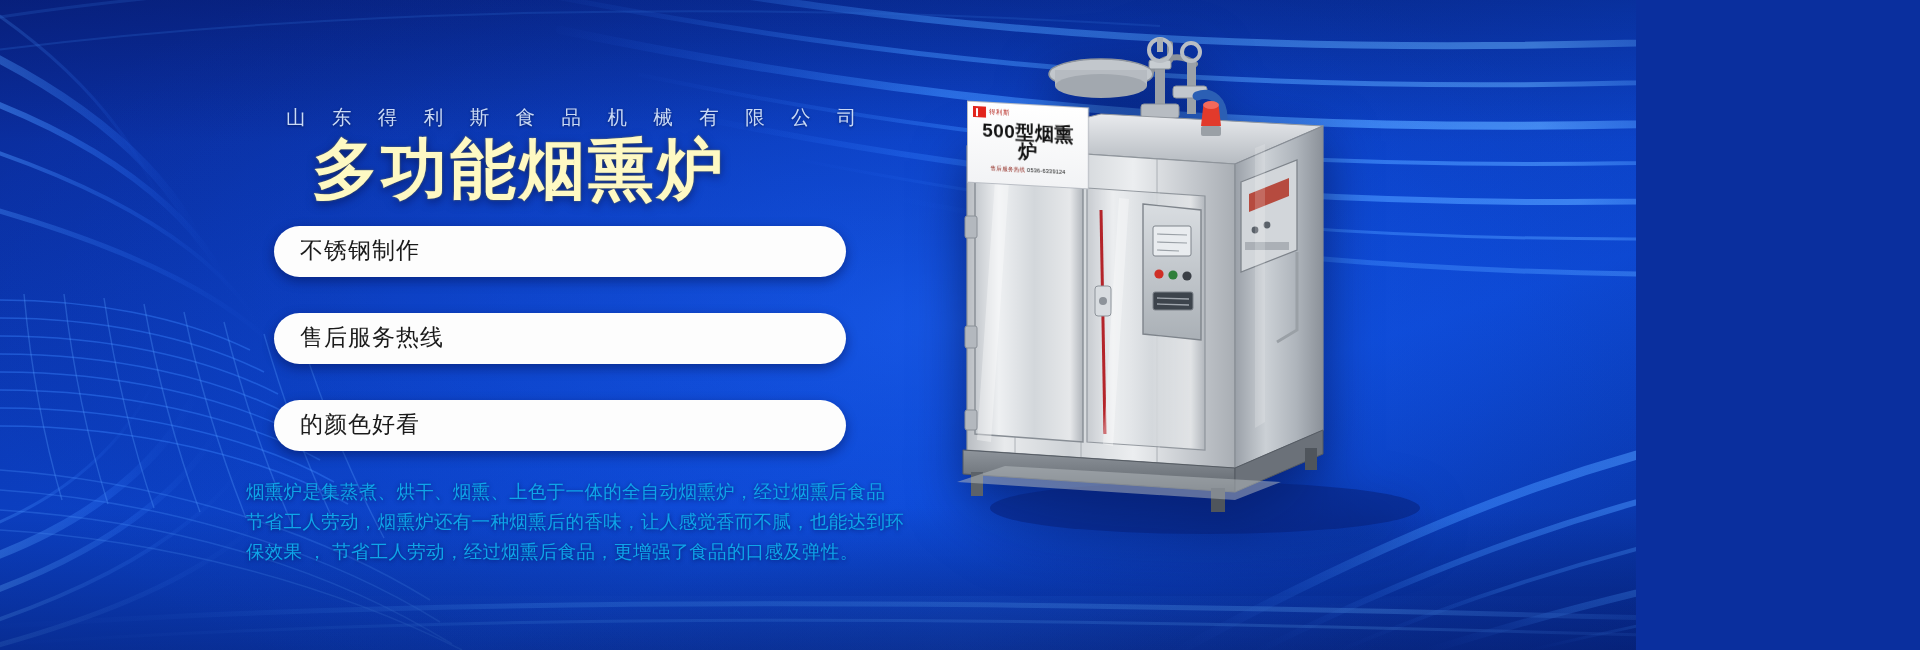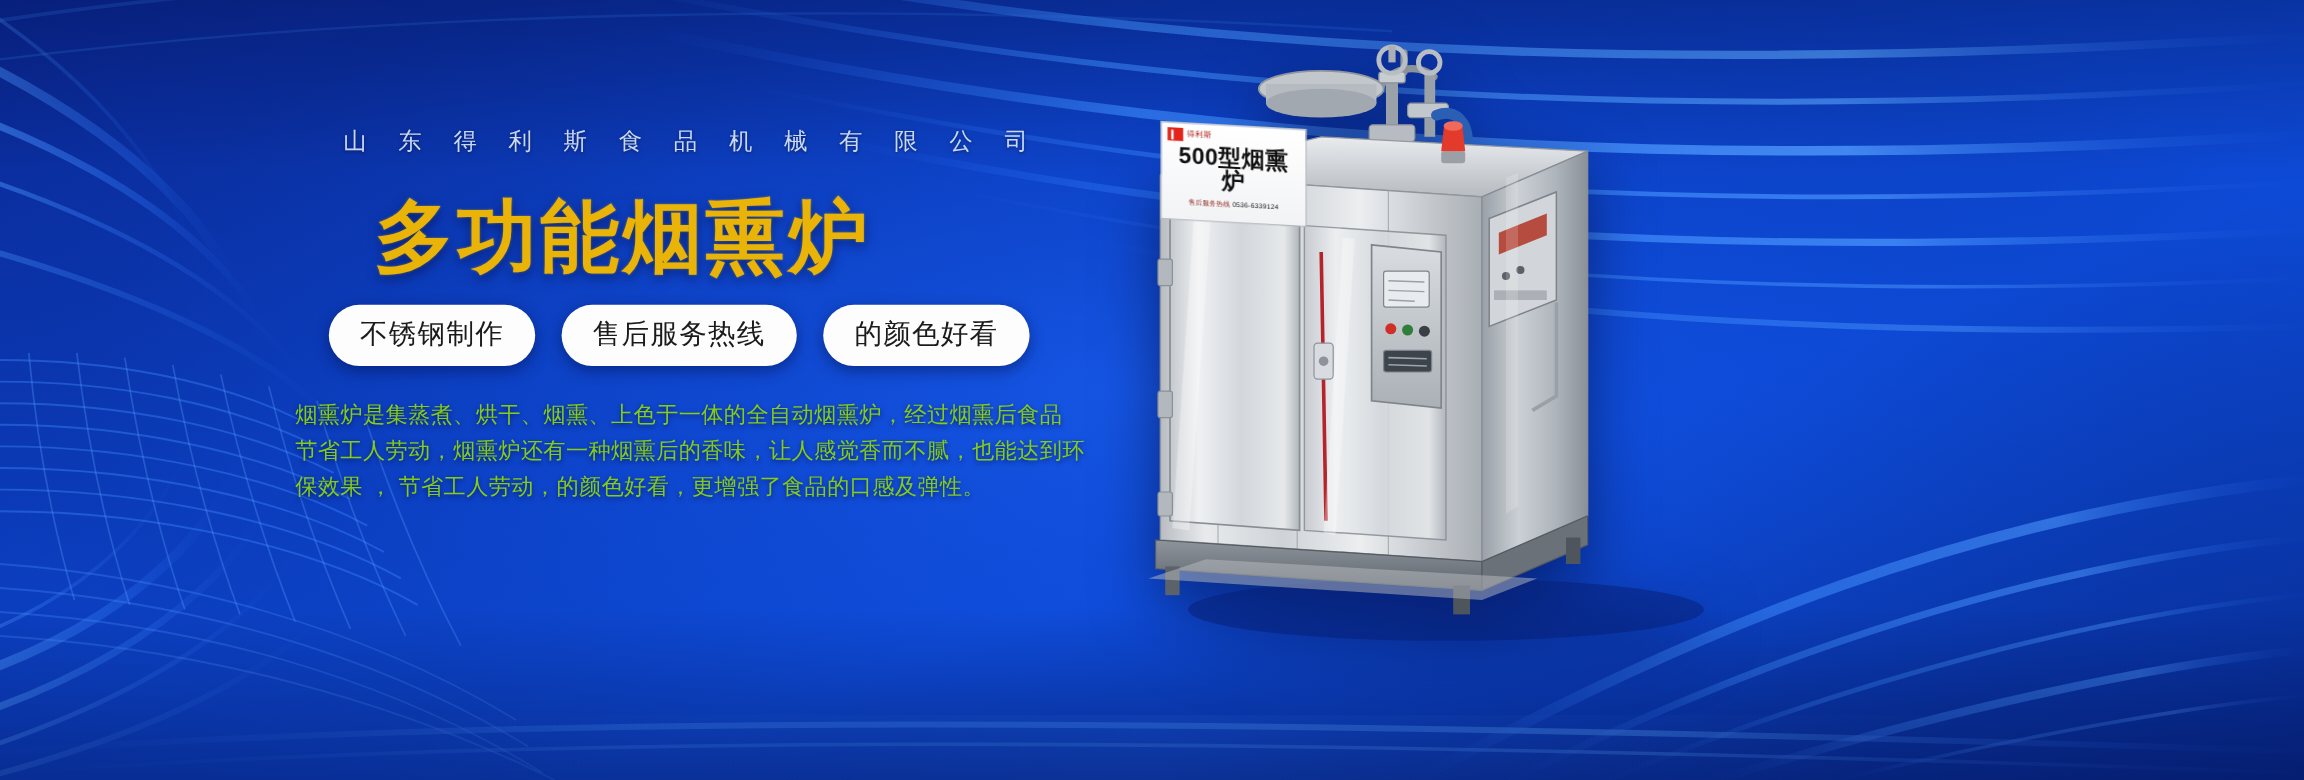--- a/index.html
+++ b/index.html
@@ -5,21 +5,21 @@
   * { margin:0; padding:0; box-sizing:border-box; }
   html,body { width:1920px; height:650px; overflow:hidden; }
   body {
     font-family:"Liberation Sans","DejaVu Sans",sans-serif;
     background:#0a2f9e;
   }
 
   
   .banner{
     position:relative;
-    width:1920px; height:650px;
+    width:1636px; height:650px;
     overflow:hidden;
     background:
       radial-gradient(ellipse 900px 620px at 22% 46%, #0b49d8 0%, #0a3bb8 38%, rgba(8,40,150,0) 72%),
       radial-gradient(ellipse 1100px 760px at 78% 50%, #0d55ef 0%, #0a37b4 42%, rgba(7,32,128,0) 76%),
       linear-gradient(160deg,#0a2a96 0%, #0b38b4 30%, #0c40c8 55%, #072democ 100%),
       #0a2e9f;
   }
   .banner::after{
     content:"";position:absolute;inset:0;
     background:radial-gradient(ellipse 1500px 700px at 50% 50%, rgba(20,90,255,.20) 0%, rgba(3,16,80,.0) 60%),
@@ -40,53 +40,54 @@
   .company-name{
     font-size:19.5px;
     letter-spacing:10.5px;
     color:#c9d9f5;
     font-weight:400;
     white-space:nowrap;
     text-shadow:0 1px 3px rgba(0,0,20,.45);
     padding-left:40px;
   }
   .headline{
-    margin-top:32px;
+    margin-top:4px;
     font-size:66px;
     line-height:1.04;
     font-weight:bold;
-    color:#eab308;
+    color:#fef9c3;
     letter-spacing:3px;
     white-space:nowrap;
     padding-left:66px;
     text-shadow:0 3px 10px rgba(0,10,60,.55), 0 0 2px rgba(255,220,20,.6);
   }
   .pills{
     margin-top:22px;
     display:flex;
-    gap:22px;
+    gap:36px;
     padding-left:28px;
+    flex-direction:column;
   }
   .pill{
     background:#fdfdfd;
     color:#1b1b1b;
     border-radius:999px;
     font-size:23px;
     letter-spacing:1px;
     padding:9px 26px 11px;
     white-space:nowrap;
     box-shadow:0 4px 12px rgba(0,8,60,.45);
     cursor:pointer;
   }
   .desc{
     margin-top:26px;
     width:562px;
     font-size:18.5px;
     line-height:1.62;
-    color:#84cc16;
+    color:#0ea5e9;
     letter-spacing:.3px;
     text-shadow:0 1px 4px rgba(0,10,70,.65);
   }
   .desc div{white-space:nowrap;}
 
   
   .product{
     position:absolute;
     left:905px; top:30px;
     width:640px; height:520px;
@@ -247,21 +248,21 @@
 
     <div class="pills">
       <div class="pill">不锈钢制作</div>
       <div class="pill">售后服务热线</div>
       <div class="pill">的颜色好看</div>
     </div>
 
     <div class="desc">
       <div>烟熏炉是集蒸煮、烘干、烟熏、上色于一体的全自动烟熏炉，经过烟熏后食品</div>
       <div>节省工人劳动，烟熏炉还有一种烟熏后的香味，让人感觉香而不腻，也能达到环</div>
-      <div>保效果 ， 节省工人劳动，的颜色好看，更增强了食品的口感及弹性。</div>
+      <div>保效果 ， 节省工人劳动，经过烟熏后食品，更增强了食品的口感及弹性。</div>
     </div>
   </div>
 
   <div class="product">
     <svg class="prod-svg" viewBox="0 0 640 520" aria-hidden="true">
       <defs>
         <linearGradient id="steelFront" x1="0" y1="0" x2="1" y2="0">
           <stop offset="0%" stop-color="#b9bdc2"></stop>
           <stop offset="14%" stop-color="#e8eaec"></stop>
           <stop offset="38%" stop-color="#cfd3d7"></stop>

